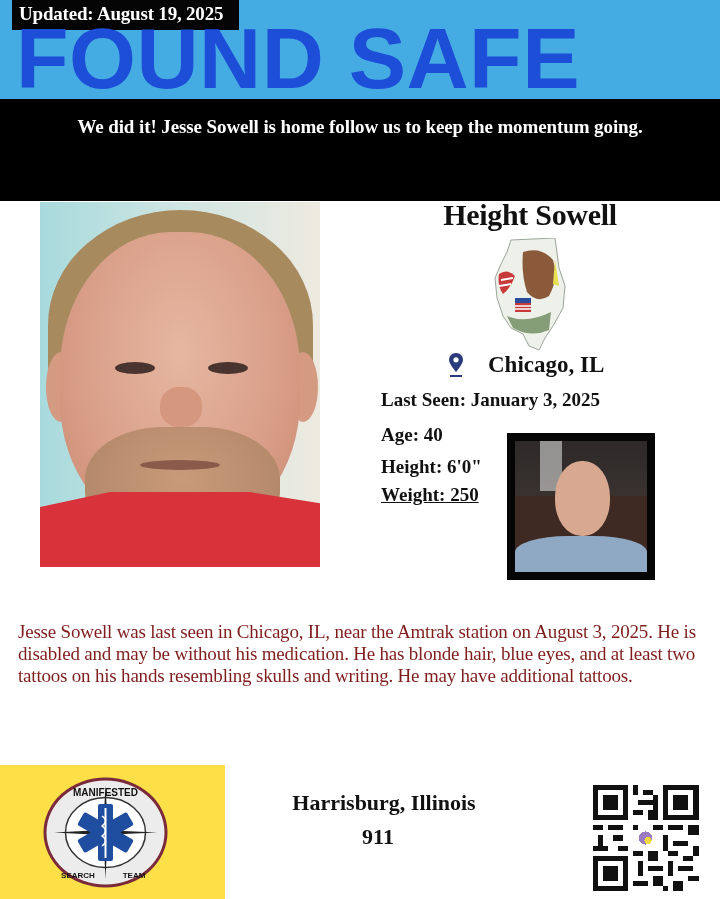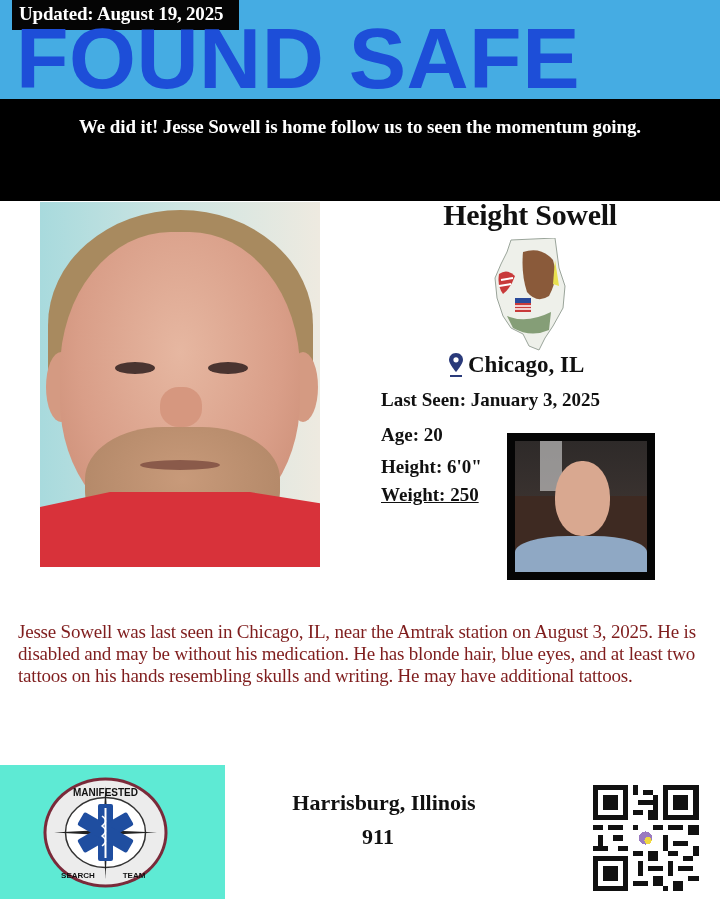--- a/index.html
+++ b/index.html
@@ -23,56 +23,56 @@
   .eye { position: absolute; top: 160px; width: 40px; height: 12px; border-radius: 50%; background: #4a3430; }
   .eye.l { left: 75px; } .eye.r { left: 168px; }
   .nose { position: absolute; left: 120px; top: 185px; width: 42px; height: 40px; border-radius: 45%; background: #d6977f; }
   .beard { position: absolute; left: 45px; top: 225px; width: 195px; height: 130px; border-radius: 40% 40% 50% 50%; background: radial-gradient(ellipse at 50% 40%, #c89a7a 0%, #b58a6a 70%); }
   .mouth { position: absolute; left: 100px; top: 258px; width: 80px; height: 10px; border-radius: 50%; background: #8a5a4a; }
   .shirt { position: absolute; left: 0; top: 290px; width: 280px; height: 75px; background: #d8323a; clip-path: polygon(0 20%, 25% 0, 75% 0, 100% 15%, 100% 100%, 0 100%); }
 
   .name-heading { position: absolute; left: 380px; top: 198px; width: 300px; text-align: center; font-size: 30px; font-weight: bold; color: #111; letter-spacing: -0.3px; }
   .state-seal { position: absolute; left: 493px; top: 238px; width: 75px; height: 115px; }
 
-  .location-row { position: absolute; left: 448px; top: 350px; height: 30px; display: flex; align-items: center; gap: 4px; }
+  .location-row { position: absolute; left: 448px; top: 350px; height: 30px; display: flex; align-items: center; gap: 24px; }
   .pin-icon { width: 16px; height: 26px; position: relative; }
   .location-text { font-size: 23px; font-weight: bold; color: #111; }
 
   .info-line { position: absolute; left: 381px; font-size: 19px; font-weight: bold; color: #111; white-space: nowrap; }
   .l1 { top: 389px; } .l2 { top: 424px; } .l3 { top: 456px; } .l4 { top: 484px; text-decoration: underline; }
 
   .second-photo { position: absolute; left: 507px; top: 433px; width: 148px; height: 147px; background: #050505; padding: 8px; }
   .second-inner { position: relative; width: 100%; height: 100%; overflow: hidden; background: #3a302c; }
   .sp-wall { position: absolute; inset: 0; background: linear-gradient(180deg, #2e2a29 0%, #3b3330 50%, #2e2624 100%); }
   .sp-chair { position: absolute; left: 0; top: 55px; width: 132px; height: 60px; background: #3e2a22; }
   .sp-head { position: absolute; left: 40px; top: 20px; width: 55px; height: 75px; border-radius: 48%; background: #d9a890; }
   .sp-shirt { position: absolute; left: 0; top: 95px; width: 132px; height: 40px; background: #8fa8c4; border-radius: 40% 40% 0 0; }
   .sp-bag { position: absolute; left: 25px; top: 0; width: 22px; height: 50px; background: #d8d8d8; opacity: 0.6; }
 
   .description { position: absolute; left: 18px; top: 621px; width: 700px; font-size: 19px; line-height: 22px; color: #7f1d1d; letter-spacing: -0.2px; }
 
-  .org-box { position: absolute; left: 0; top: 765px; width: 225px; height: 134px; background: #5eead4; }
+  .org-box { position: absolute; left: 0; top: 765px; width: 225px; height: 134px; background: #fde047; }
   .org-badge { position: absolute; left: 42px; top: 11px; width: 127px; height: 113px; }
 
   .contact-city { position: absolute; left: 239px; top: 790px; width: 290px; text-align: center; font-size: 22px; font-weight: bold; color: #111; }
   .contact-phone { position: absolute; left: 225px; top: 824px; width: 290px; text-align: center; font-size: 22px; font-weight: bold; color: #111; margin-left: 8px; }
 
   .qr-code { position: absolute; left: 592px; top: 785px; width: 107px; height: 106px; }
 </style>
 </head>
 <body>
 
 <div class="blue-band"></div>
 <div class="updated-tag">
   <span class="updated-text">Updated: August 19, 2025</span>
 </div>
 <div class="found-title">FOUND SAFE</div>
 
 <div class="black-band"></div>
-<div class="banner-msg">We did it! Jesse Sowell is home follow us to seen the momentum going.</div>
+<div class="banner-msg">We did it! Jesse Sowell is home follow us to keep the momentum going.</div>
 
 <div class="main-photo">
   <div class="photo-bg"></div>
   <div class="hair"></div>
   <div class="ear-l"></div>
   <div class="ear-r"></div>
   <div class="face"></div>
   <div class="eye l"></div>
   <div class="eye r"></div>
   <div class="nose"></div>
@@ -98,21 +98,21 @@
 <div class="location-row">
   <svg class="pin-icon" viewBox="0 0 16 26">
     <path d="M8 1 C3.5 1 1 4.5 1 8 C1 12 8 20 8 20 C8 20 15 12 15 8 C15 4.5 12.5 1 8 1 Z" fill="#2a3a7a"></path>
     <circle cx="8" cy="7.8" r="2.6" fill="#ffffff"></circle>
     <rect x="2" y="23" width="12" height="2" fill="#2a3a7a"></rect>
   </svg>
   <span class="location-text">Chicago, IL</span>
 </div>
 
 <div class="info-line l1">Last Seen: January 3, 2025</div>
-<div class="info-line l2">Age: 20</div>
+<div class="info-line l2">Age: 40</div>
 <div class="info-line l3">Height: 6'0"</div>
 <div class="info-line l4">Weight: 250</div>
 
 <div class="second-photo">
   <div class="second-inner">
     <div class="sp-wall"></div>
     <div class="sp-bag"></div>
     <div class="sp-chair"></div>
     <div class="sp-head"></div>
     <div class="sp-shirt"></div>

